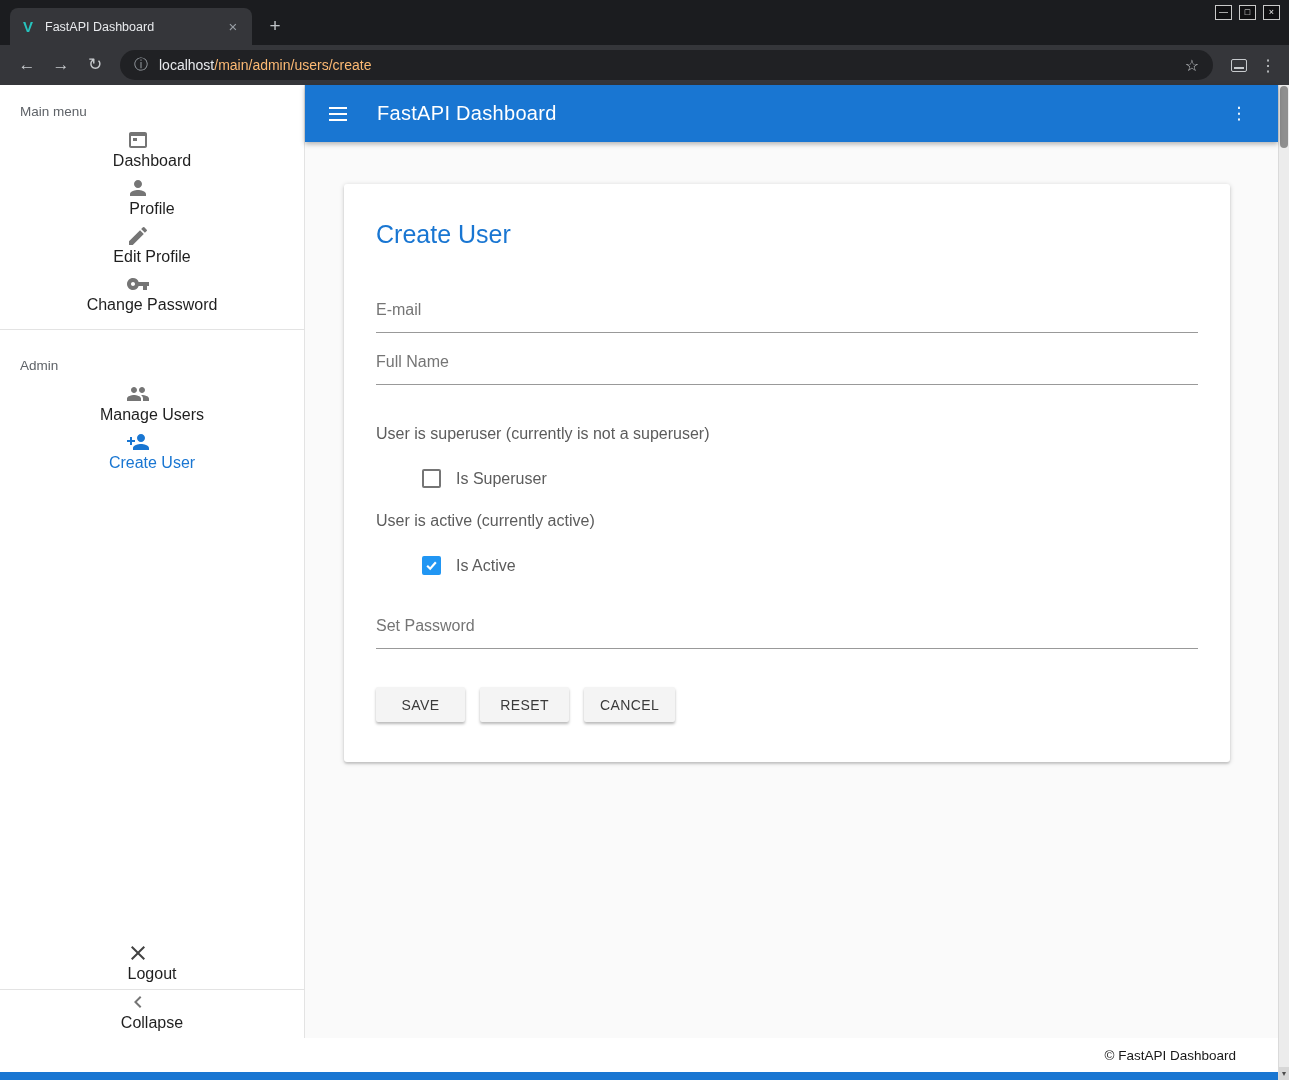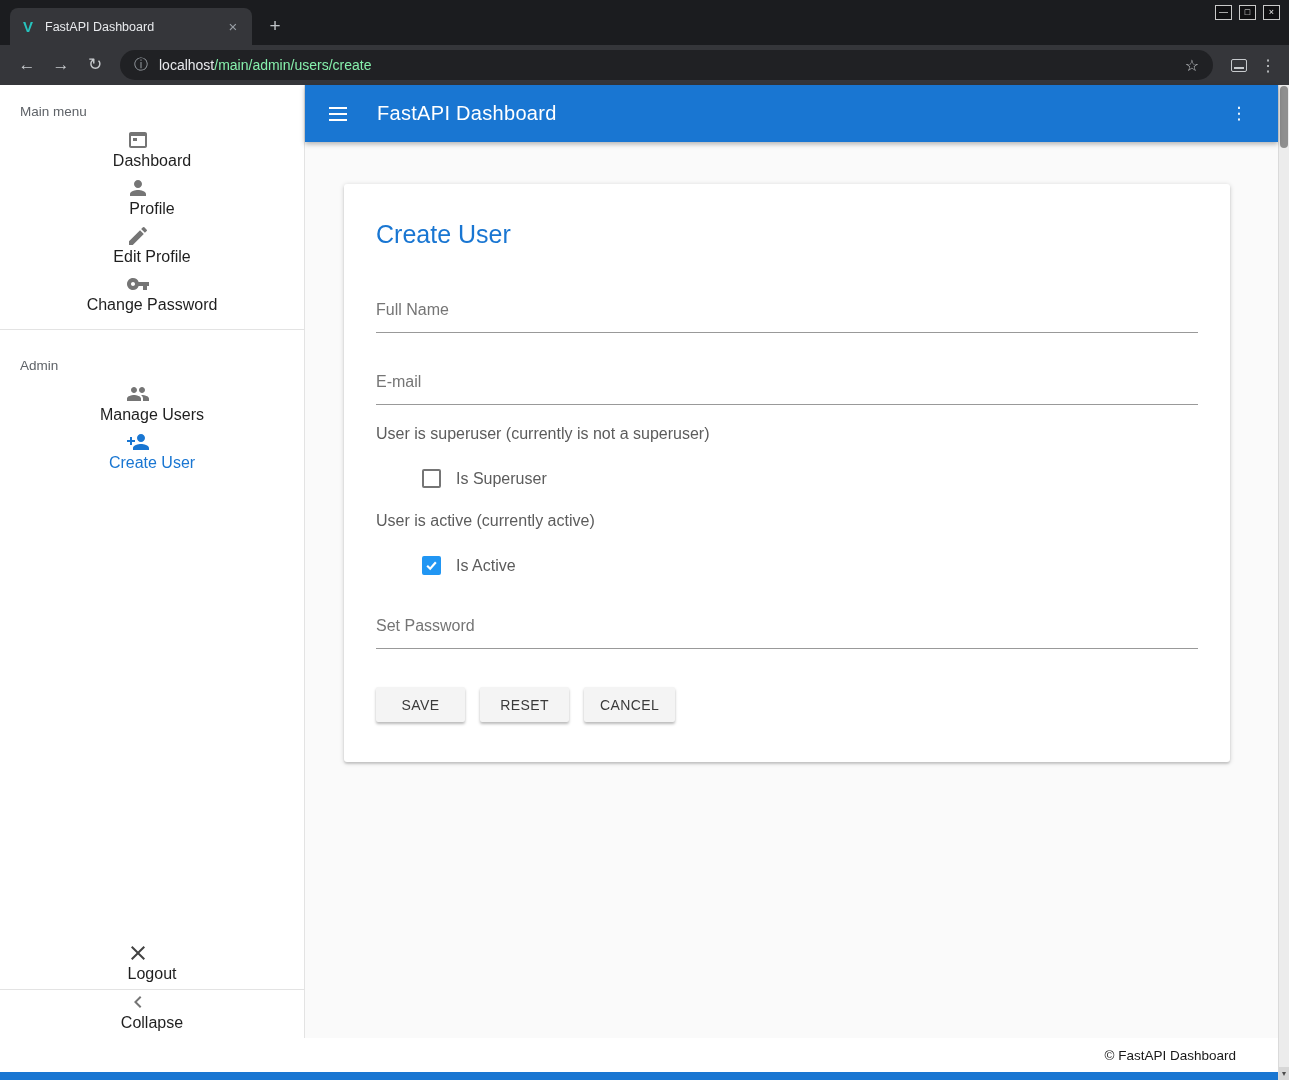--- a/index.html
+++ b/index.html
@@ -19,21 +19,21 @@
   .winctl { position:absolute; right:9px; top:5px; display:flex; gap:7px; }
   .winbtn { width:17px; height:15px; border:1px solid #c9c9c9; color:#ededed; font-size:9px;
             line-height:13px; text-align:center; background:#101012; }
   .toolbar { position:absolute; top:45px; left:0; width:1289px; height:40px; background:#35363a;
              display:flex; align-items:center; padding:0 10px; }
   .navbtn { width:28px; height:28px; color:#c7cacd; font-size:17px; text-align:center; line-height:28px; margin:0 3px; }
   .omnibox { flex:1; height:30px; background:#202124; border-radius:15px; margin:0 8px;
              display:flex; align-items:center; padding:0 14px; }
   .info-icon { color:#9aa0a6; font-size:14px; margin-right:11px; }
   .url-host { color:#e8eaed; font-size:14px; }
-  .url-path { color:#86efac; font-size:14px; }
+  .url-path { color:#fdba74; font-size:14px; }
   .omni-spacer { flex:1; }
   .star { color:#c7cacd; font-size:16px; }
   .panel-icon { width:16px; height:13px; border:1.5px solid #c7cacd; border-radius:2px; margin:0 10px; position:relative; }
   .panel-icon::after { content:""; position:absolute; left:2px; right:2px; bottom:1.5px; height:2.5px; background:#c7cacd; }
   .menu-dots { color:#c7cacd; font-size:16px; width:22px; text-align:center; }
 
   
   .page { position:absolute; top:85px; left:0; width:1278px; height:995px; display:flex; flex-direction:column; background:#fff;border-radius:7px; }
   .page-body { flex:1; display:flex; min-height:0; }
 
@@ -224,26 +224,26 @@
               <span></span>
             </div>
           <div class="appbar-title">FastAPI Dashboard</div>
           <div class="appbar-dots">⋮</div>
         </div>
 
         <div class="content">
           <div class="card">
             <div class="card-title">Create User</div>
 
+            <div class="tfield f-email">
+              <input type="text" placeholder="E-mail" style="">
+            </div>
+
             <div class="tfield f-name">
               <input type="text" placeholder="Full Name" style="">
-            </div>
-
-            <div class="tfield f-email">
-              <input type="text" placeholder="E-mail" style="">
             </div>
 
             <div class="hint">User is superuser (currently is not a superuser)</div>
 
             <div class="chkrow">
               <span class="chkbox"></span>
               <span class="chk-label">Is Superuser</span>
             </div>
 
             <div class="hint">User is active (currently active)</div>

